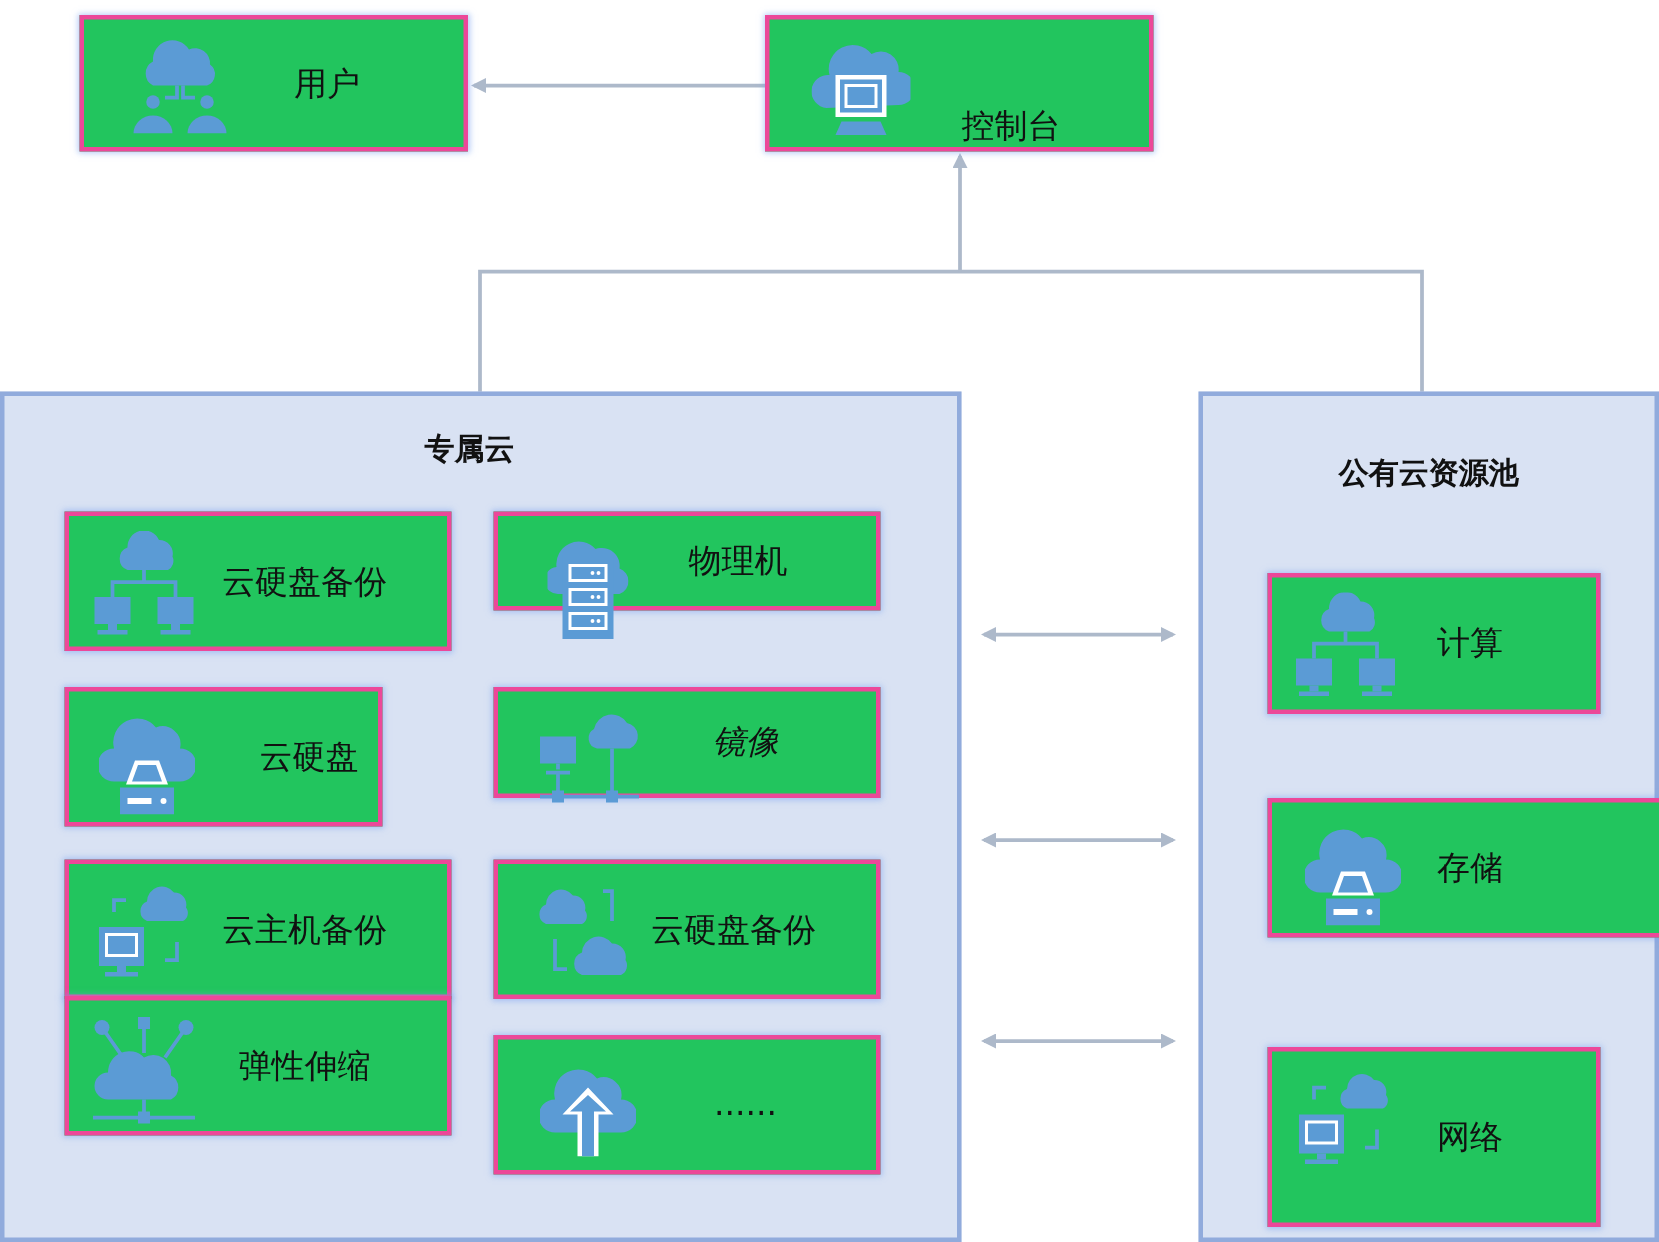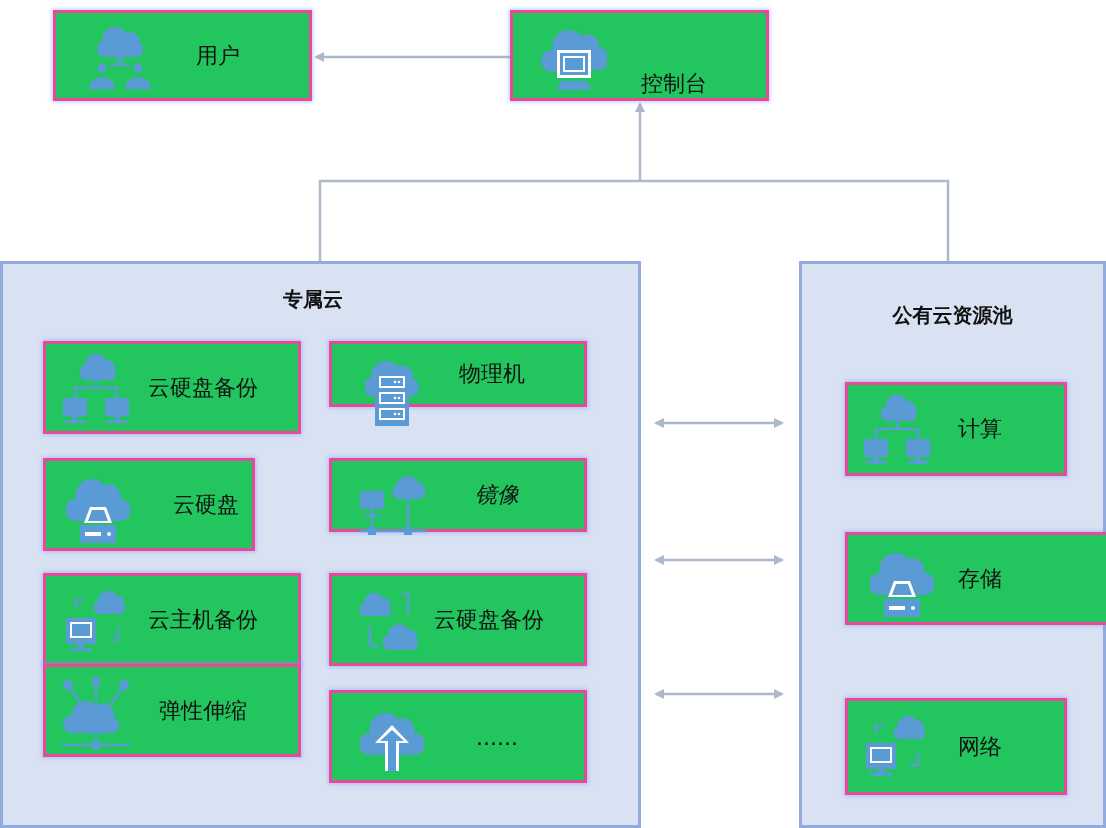--- a/index.html
+++ b/index.html
@@ -199,21 +199,21 @@
     <path class="ico" d="M10,50 a11,11 0 0 1 0,-22 a16,16 0 0 1 28,-14 a12,12 0 0 1 16,14 a11,11 0 0 1 0,22 z"></path>
     <path d="M18,52 l6,-16 h16 l6,16 z" fill="#fff"></path>
     <path class="ico" d="M22,50 l4,-11 h12 l4,11 z"></path>
     <rect class="ico" x="14" y="54" width="36" height="18"></rect>
     <rect x="19" y="61" width="16" height="4" fill="#fff"></rect>
     <circle cx="43" cy="63" r="2" fill="#fff"></circle>
   </svg>
   <span class="label" style="left:110px;">存储</span>
 </div>
 
-<div class="card" style="left:845px;top:698px;width:222px;height:97px;">
+<div class="card" style="left:845px;top:698px;width:222px;height:120px;">
   <svg class="icon" style="left:16px;top:10px;" width="68" height="72" viewBox="0 0 68 72">
     <path class="ico-s" stroke-width="2.5" d="M12,22 v-8 h8 M54,42 v12 h-8"></path>
     <path class="ico" d="M34,28 a7,7 0 0 1 0,-13 a10,10 0 0 1 18,-6 a8,8 0 0 1 8,10 a6,6 0 0 1 -2,9 z"></path>
     <rect class="ico" x="2" y="32" width="30" height="26"></rect>
     <rect x="6" y="36" width="22" height="16" fill="#fff"></rect>
     <rect class="ico" x="8" y="38" width="18" height="12"></rect>
     <rect class="ico" x="14" y="58" width="6" height="4"></rect>
     <rect class="ico" x="6" y="62" width="22" height="3"></rect>
   </svg>
   <span class="label" style="left:110px;">网络</span>

